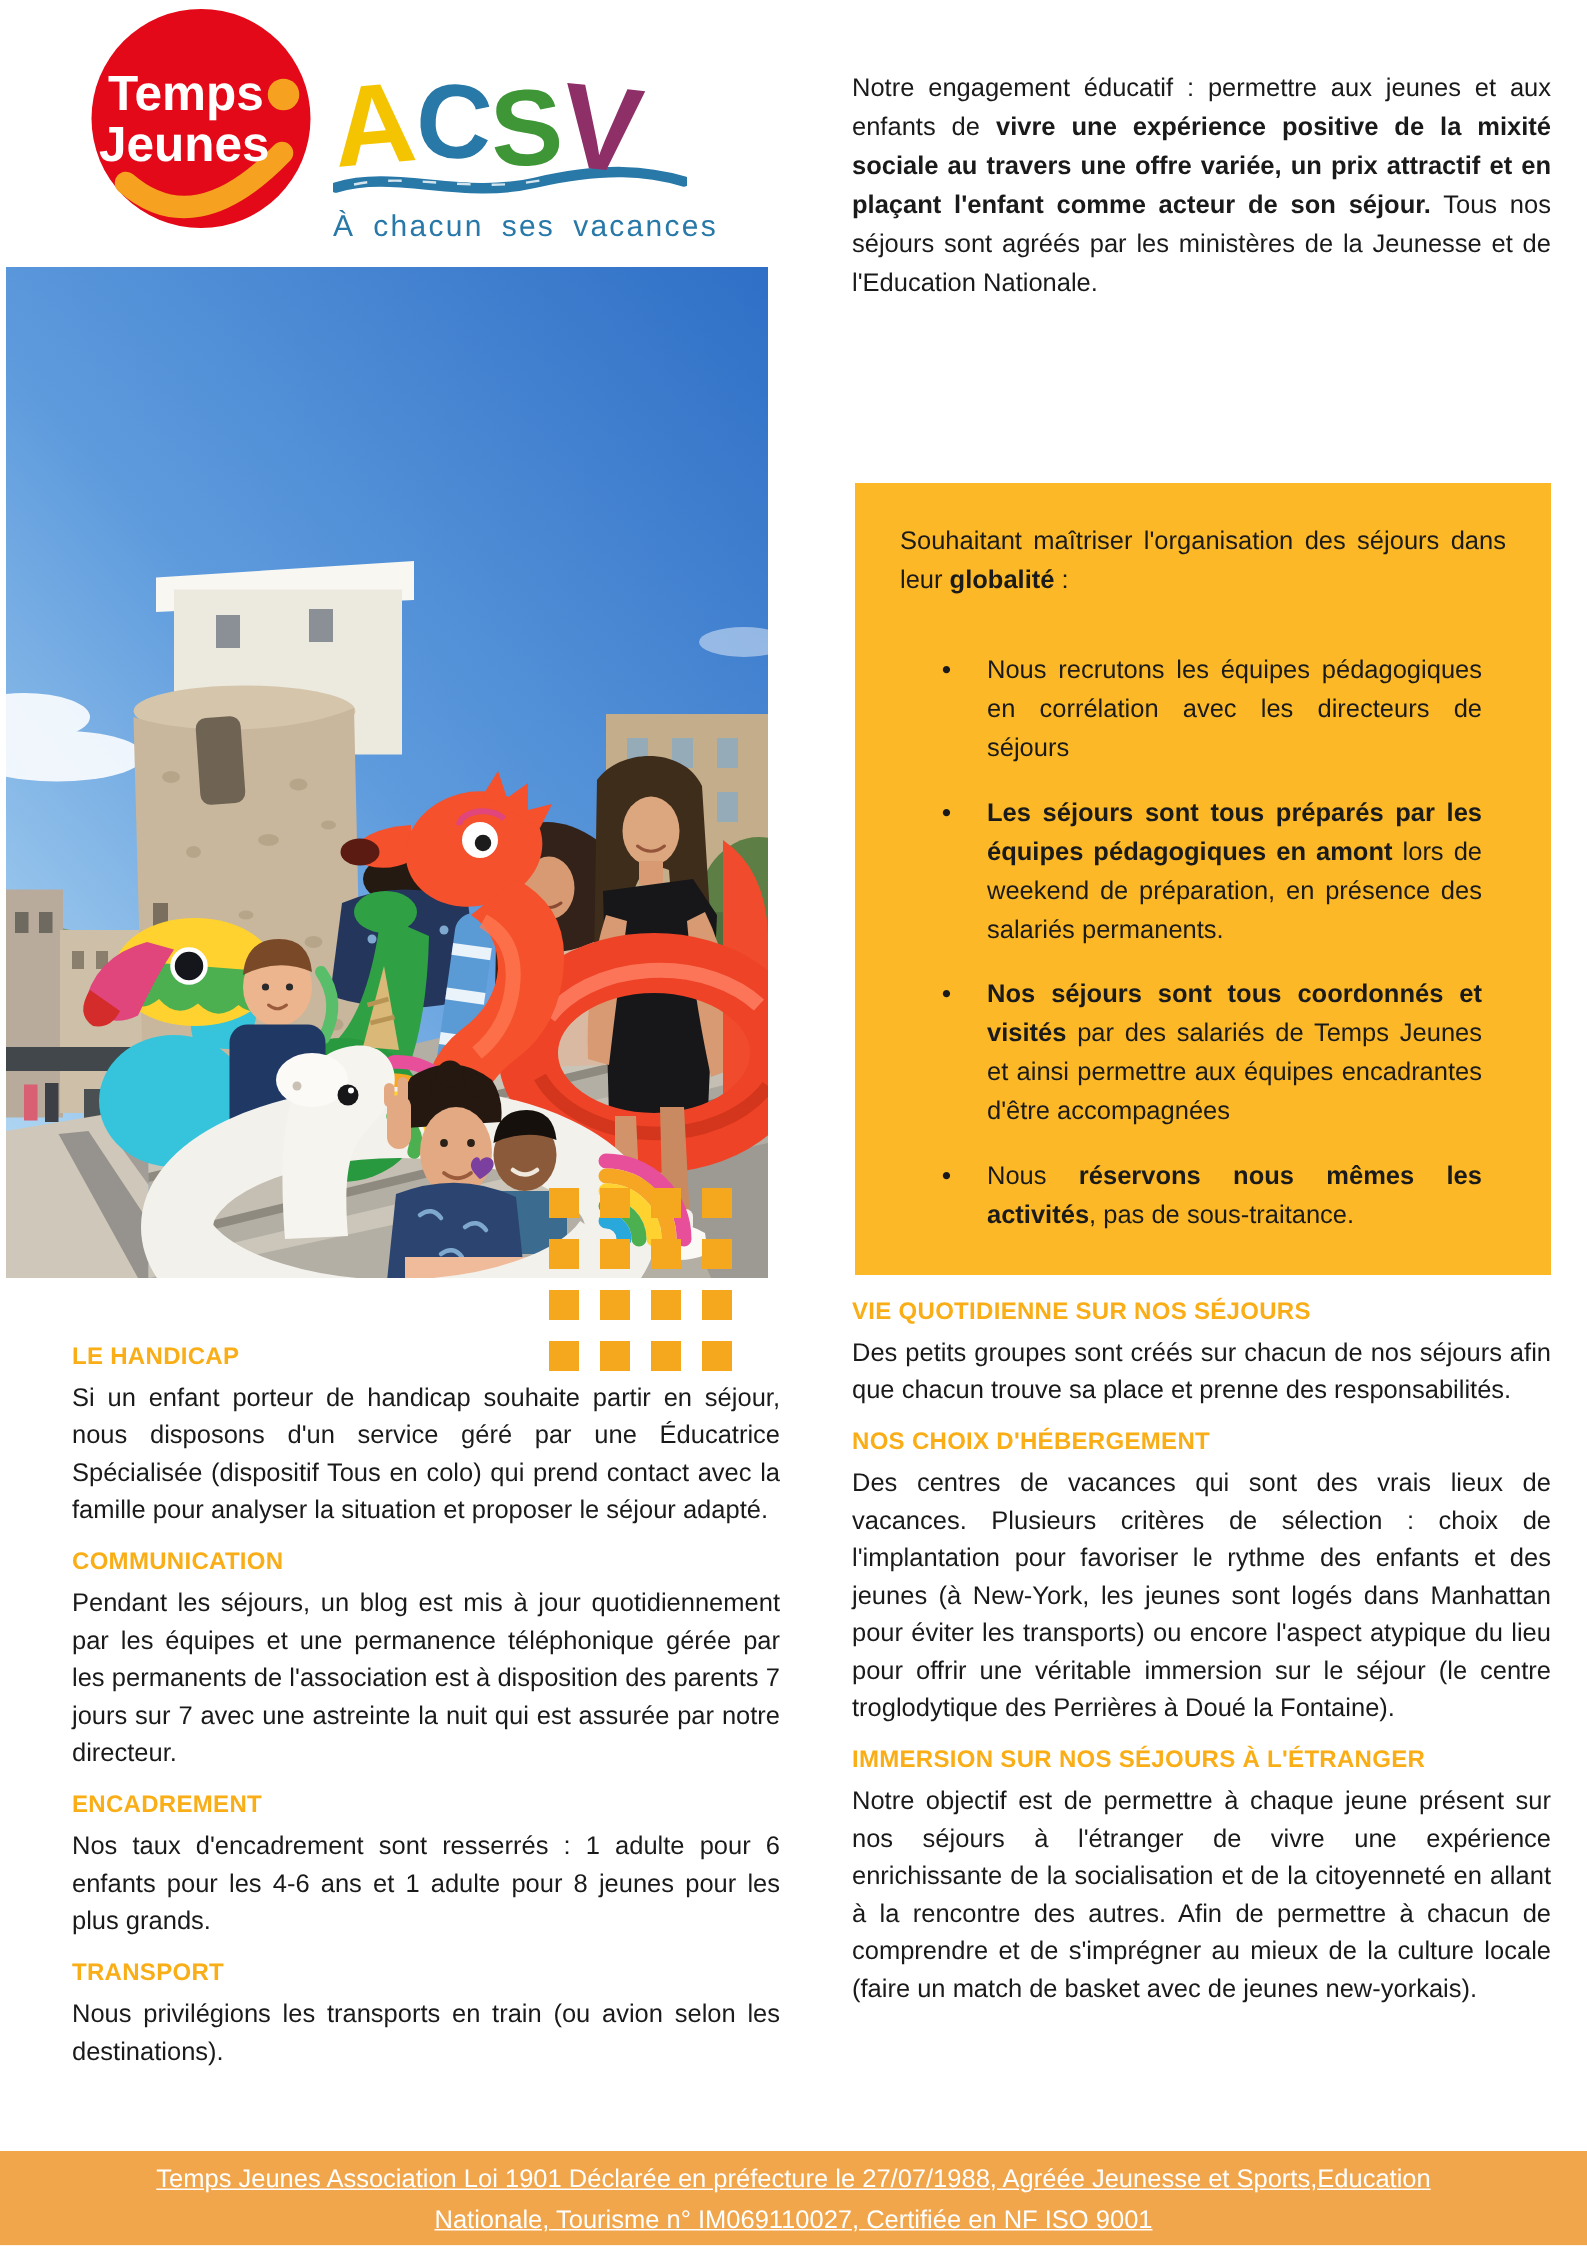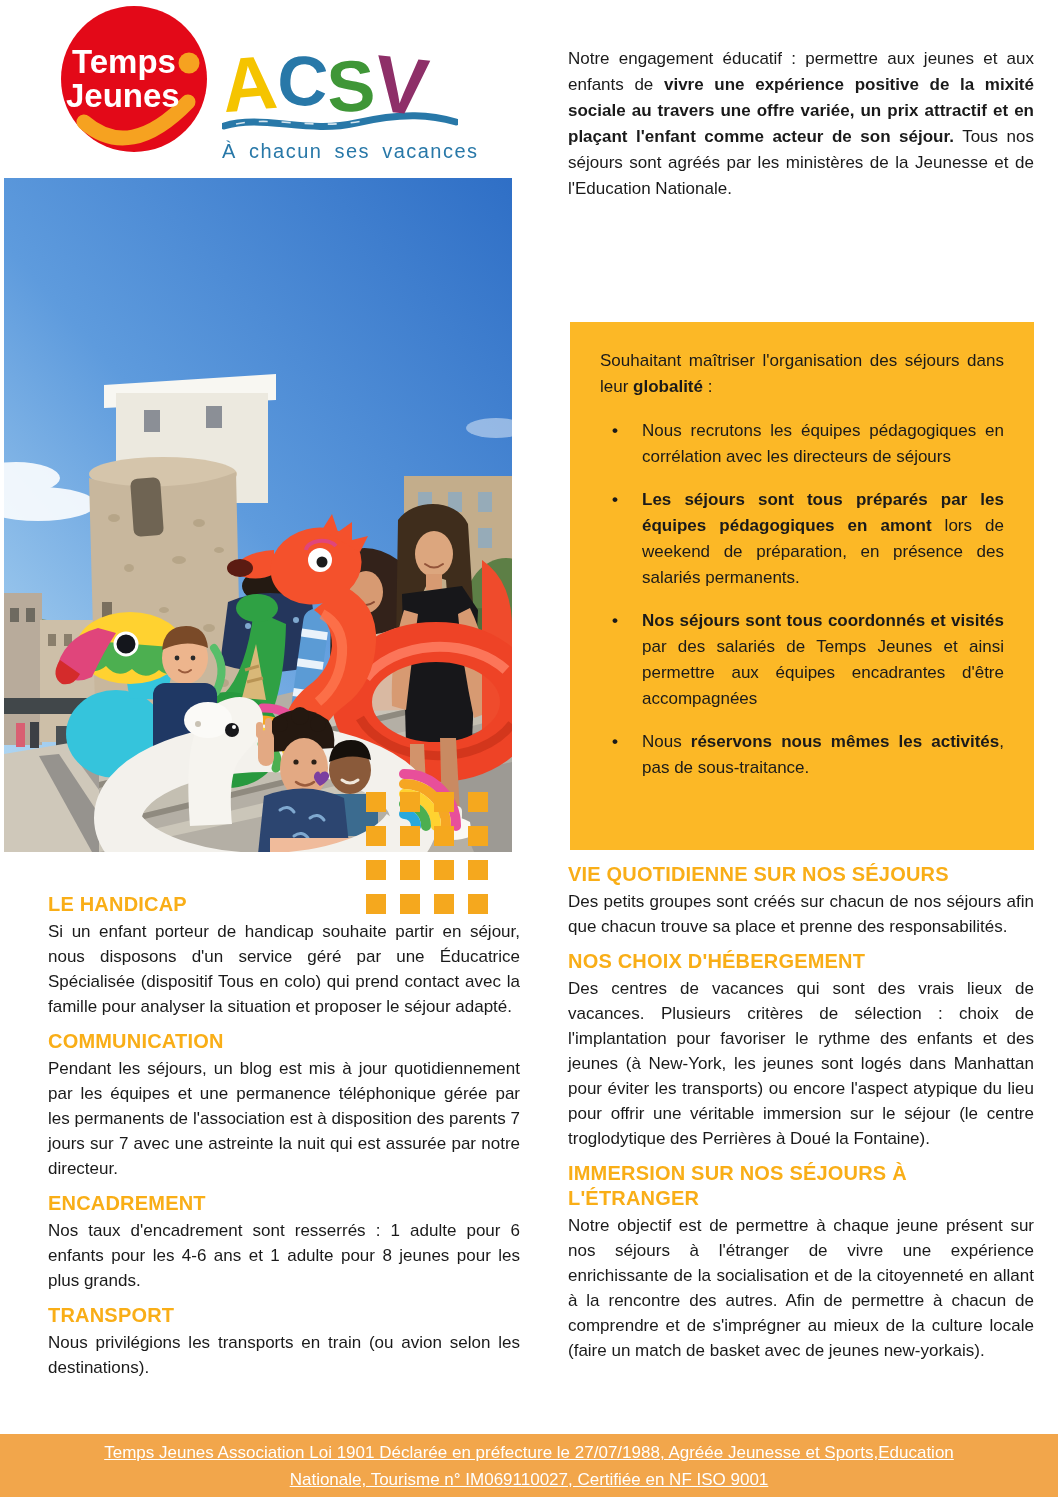--- a/index.html
+++ b/index.html
@@ -26,35 +26,35 @@
          text-align:justify;}
   .intro p{margin:0 0 26px 0;}
 
   
   .photo{position:absolute;left:4px;top:178px;width:508px;height:674px;z-index:1;}
 
   
   .hl-box{position:absolute;left:570px;top:322px;width:464px;height:528px;background:var(--box-bg);
           box-sizing:border-box;padding:26px 30px 20px 30px;font-size:17px;line-height:26px;
           text-align:justify;}
-  .hl-box .box-intro{margin:0 0 18px 0;}
-  .hl-box ul{list-style:none;margin:0;padding:0;}
+  .hl-box .box-intro{margin:0 0 34px 0;}
+  .hl-box ul{list-style:none;margin:16px;padding:0;}
   .hl-box li{position:relative;padding-left:42px;margin-bottom:17px;}
   .hl-box li::before{content:"\2022";position:absolute;left:12px;top:0;font-weight:bold;}
 
   
   .squares{position:absolute;left:366px;top:792px;display:grid;z-index:3;
            grid-template-columns:repeat(4,20px);grid-auto-rows:20px;gap:14px;}
   .squares div{background:var(--square);}
 
   
   .col-left{position:absolute;left:48px;top:892px;width:472px;z-index:2;}
   .col-right{position:absolute;left:568px;top:862px;width:466px;}
   .sec{margin-bottom:10px;}
-  .sec h3{color:var(--heading);font-size:20px;line-height:25px;margin:0 0 2px 0;
+  .sec h3{color:var(--heading);font-size:16px;line-height:25px;margin:0 0 2px 0;
           letter-spacing:.2px;text-transform:uppercase;}
   .sec p{margin:0;font-size:17px;line-height:25px;text-align:justify;}
 
   
   .footer{position:absolute;left:0;top:1434px;width:1058px;height:63px;background:var(--footer-bg);
           color:#fff;text-align:center;font-size:17px;line-height:27px;box-sizing:border-box;
           padding-top:5px;}
   .footer p{margin:0;text-decoration:underline;}
   b{font-weight:bold;}
 </style>

